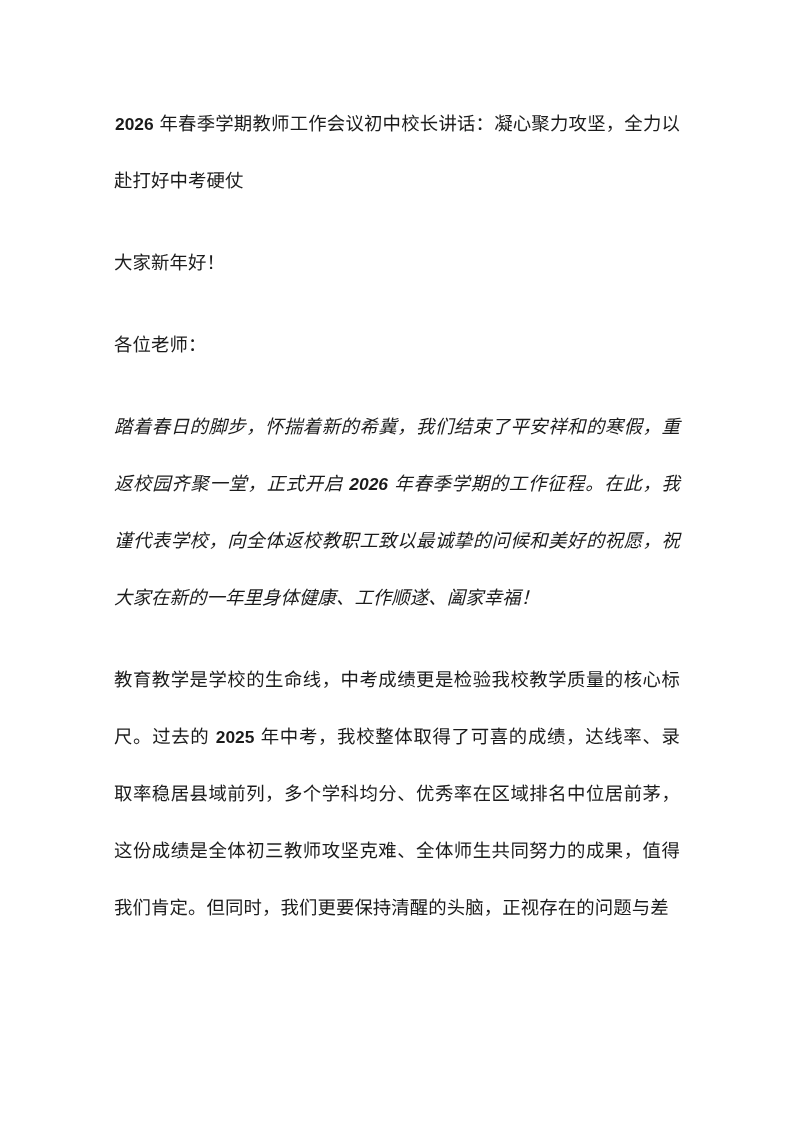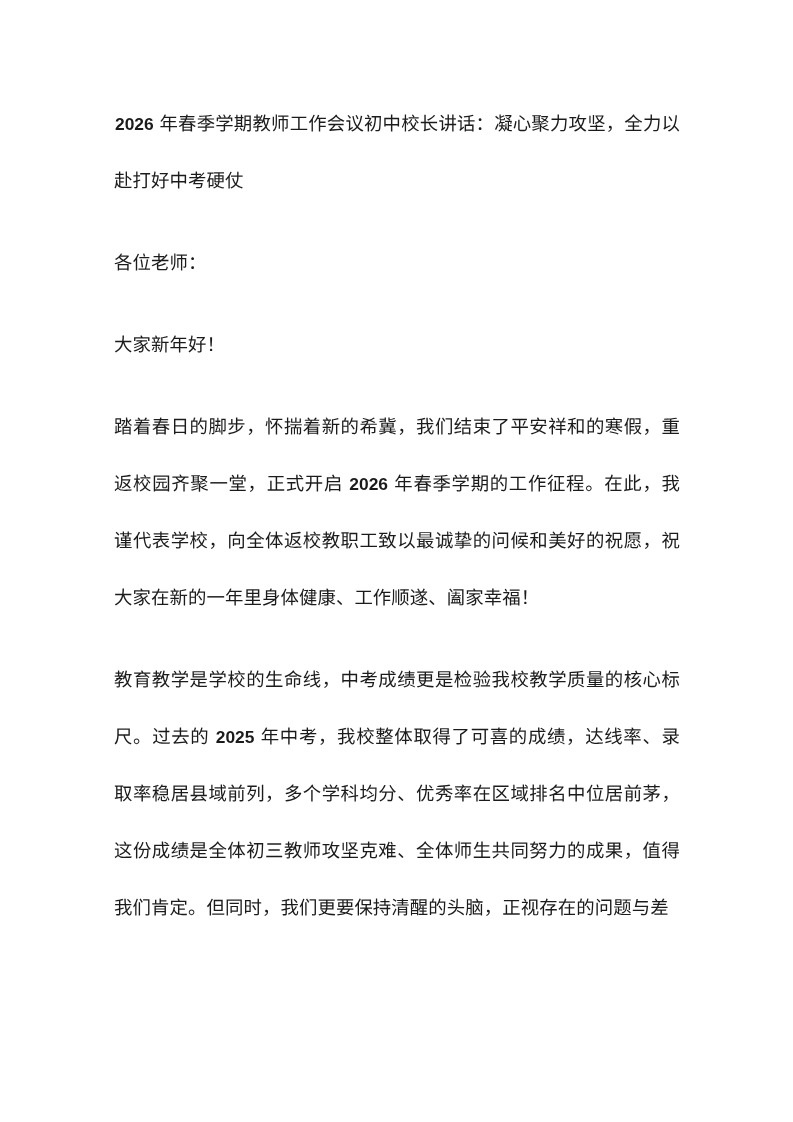--- a/index.html
+++ b/index.html
@@ -65,24 +65,24 @@
 </style>
 </head>
 <body>
 
 <div class="page" style="background: rgb(255, 255, 255);">
 
   <div class="doc-body">
 
     <p class="para title" style="color: rgb(27, 27, 27);"><span class="num">2026</span> 年春季学期教师工作会议初中校长讲话：凝心聚力攻坚，全力以赴打好中考硬仗</p>
 
+    <p class="para short" style="color: rgb(27, 27, 27);">大家新年好！</p>
+
     <p class="para short" style="color: rgb(27, 27, 27);">各位老师：</p>
 
-    <p class="para short" style="color: rgb(27, 27, 27);">大家新年好！</p>
-
-    <p class="para" style="color: rgb(27, 27, 27);">踏着春日的脚步，怀揣着新的希冀，我们结束了平安祥和的寒假，重返校园齐聚一堂，正式开启 <span class="num">2026</span> 年春季学期的工作征程。在此，我谨代表学校，向全体返校教职工致以最诚挚的问候和美好的祝愿，祝大家在新的一年里身体健康、工作顺遂、阖家幸福！</p>
+    <p class="para" style="color: rgb(27, 27, 27); font-style: italic;">踏着春日的脚步，怀揣着新的希冀，我们结束了平安祥和的寒假，重返校园齐聚一堂，正式开启 <span class="num">2026</span> 年春季学期的工作征程。在此，我谨代表学校，向全体返校教职工致以最诚挚的问候和美好的祝愿，祝大家在新的一年里身体健康、工作顺遂、阖家幸福！</p>
 
 
     <p class="para" style="color: rgb(27, 27, 27);">教育教学是学校的生命线，中考成绩更是检验我校教学质量的核心标尺。过去的 <span class="num">2025</span> 年中考，我校整体取得了可喜的成绩，达线率、录取率稳居县域前列，多个学科均分、优秀率在区域排名中位居前茅，这份成绩是全体初三教师攻坚克难、全体师生共同努力的成果，值得我们肯定。但同时，我们更要保持清醒的头脑，正视存在的问题与差</p>
 
   </div>
 
 </div>
 
 </body></html>

